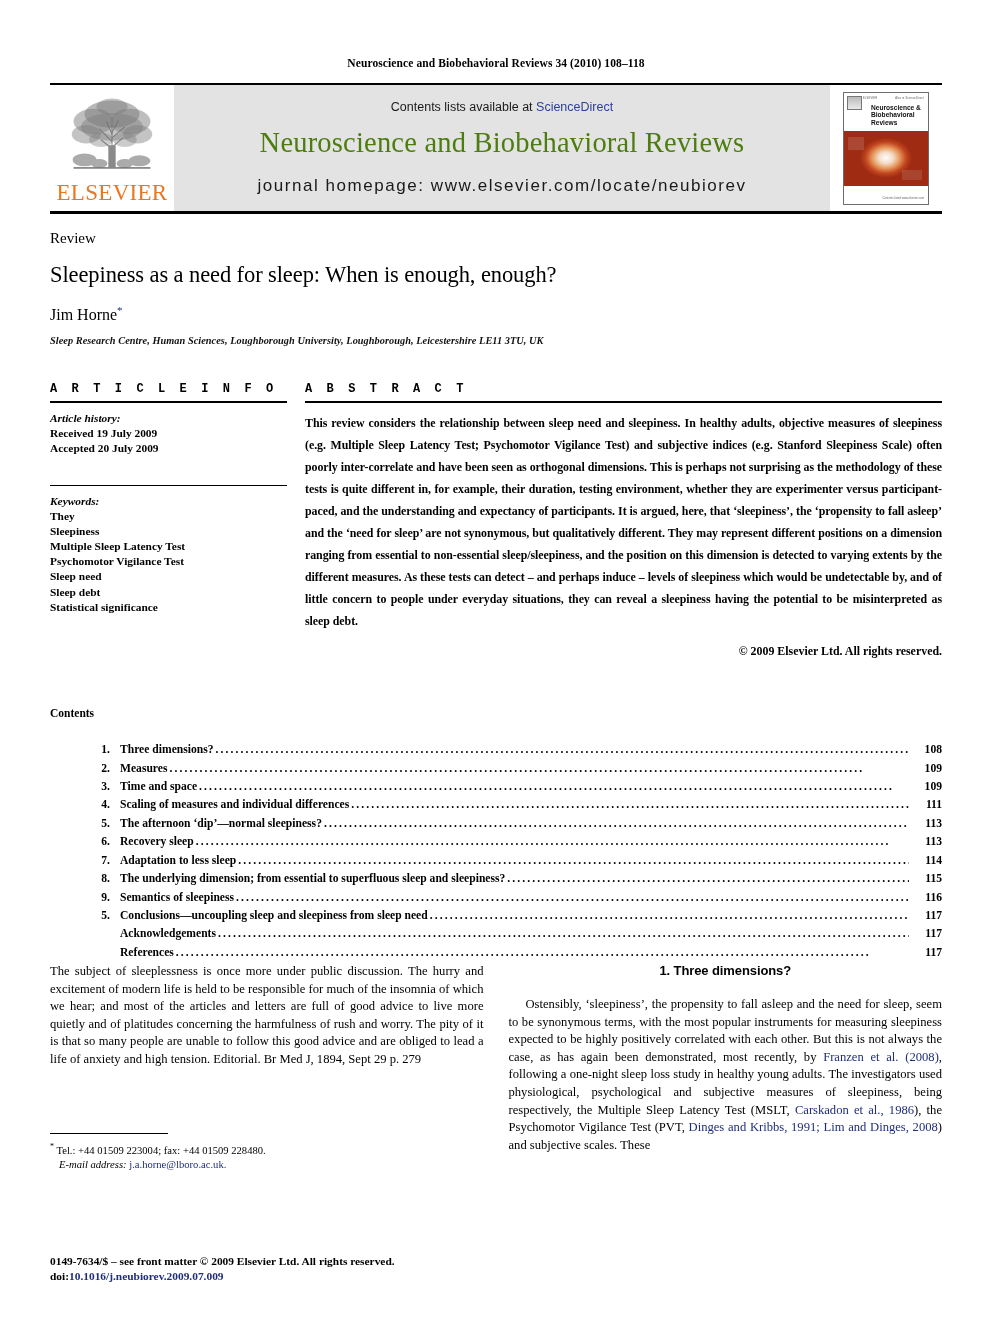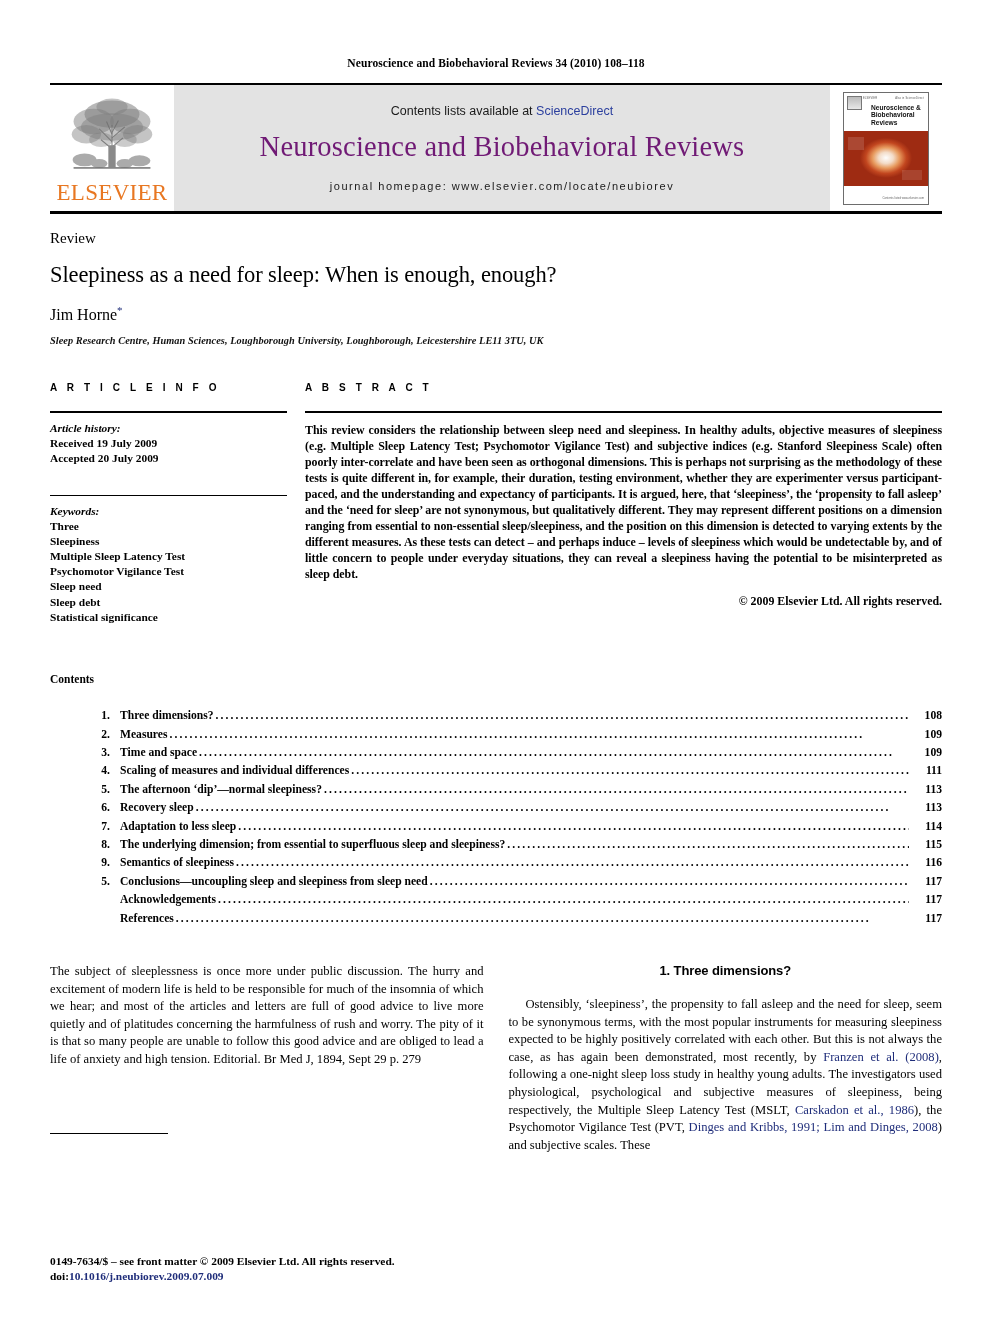--- a/index.html
+++ b/index.html
@@ -81,29 +81,29 @@
     font-size: 12.5px;
     color: #1a1a1a;
     margin-bottom: 13px;
   }
   .sciencedirect {
     color: #2b3f9e;
   }
   .journal-title {
     font-family: "Liberation Serif", serif;
     font-size: 28.5px;
-    color: #701a75;
+    color: #4d7c0f;
     letter-spacing: 0.2px;
     margin-bottom: 17px;
     white-space: nowrap;
     text-align: right;
   }
   .journal-homepage {
     font-family: "Liberation Sans", sans-serif;
-    font-size: 11px;
+    font-size: 17px;
     letter-spacing: 1.55px;
     color: #1a1a1a;
   }
   .masthead-cover {
     width: 112px;
     flex: 0 0 112px;
     display: flex;
     align-items: center;
     justify-content: center;
     background: #fff;
@@ -232,25 +232,25 @@
   .col-info {
     width: 255px;
     flex: 0 0 255px;
     padding-right: 18px;
     box-sizing: border-box;
   }
   .col-abstract {
     flex: 1 1 auto;
   }
   .sec-label {
-    font-family: Liberation Sans, sans-serif;
-    font-size: 10px;
+    font-family: Liberation Mono, monospace;
+    font-size: 12px;
     font-weight: bold;
     letter-spacing: 3.6px;
-    margin-bottom: 18px;
+    margin-bottom: 5px;
   }
   .rule-thick {
     border-top: 2.2px solid #000;
     margin-bottom: 9px;
   }
   .rule-thin {
     border-top: 1.6px solid #000;
     margin: 9px 0 9px 0;
   }
   .info-heading {
@@ -264,21 +264,21 @@
     font-family: "Liberation Serif", serif;
     font-size: 11.4px;
     font-weight: bold;
     line-height: 15.2px;
   }
   .keywords-gap { height: 19px; }
   .abstract-body {
     font-family: "Liberation Serif", serif;
     font-size: 11.9px;
     font-weight: bold;
-    line-height: 16px;
+    line-height: 22px;
     text-align: justify;
     letter-spacing: -0.05px;
   }
   .copyright-line {
     font-family: "Liberation Serif", serif;
     font-size: 11.9px;
     font-weight: bold;
     text-align: right;
     margin-top: 12px;
   }
@@ -479,21 +479,21 @@
 
     <div class="col-info">
       <div class="sec-label">A R T I C L E   I N F O</div>
       <div class="rule-thick"></div>
       <div class="info-heading">Article history:</div>
       <div class="info-line">Received 19 July 2009</div>
       <div class="info-line">Accepted 20 July 2009</div>
       <div class="keywords-gap"></div>
       <div class="rule-thin"></div>
       <div class="info-heading">Keywords:</div>
-      <div class="info-line">Three</div>
+      <div class="info-line">They</div>
       <div class="info-line">Sleepiness</div>
       <div class="info-line">Multiple Sleep Latency Test</div>
       <div class="info-line">Psychomotor Vigilance Test</div>
       <div class="info-line">Sleep need</div>
       <div class="info-line">Sleep debt</div>
       <div class="info-line">Statistical significance</div>
     </div>
 
     <div class="col-abstract">
       <div class="sec-label">A B S T R A C T</div>
@@ -579,20 +579,30 @@
           <span class="toc-page">117</span>
         </li>
       </ul>
   </div>
 
   <div class="body-columns">
 
     <div class="body-col">
       <div class="quote-par">The subject of sleeplessness is once more under public discussion. The hurry and excitement of modern life is held to be responsible for much of the insomnia of which we hear; and most of the articles and letters are full of good advice to live more quietly and of platitudes concerning the harmfulness of rush and worry. The pity of it is that so many people are unable to follow this good advice and are obliged to lead a life of anxiety and high tension. Editorial. Br Med J, 1894, Sept 29 p. 279</div>
       <div class="footnote-rule"></div>
+      <div class="footnote">
+        <div>
+          <span class="footnote-star">*</span>
+          <span>Tel.: +44 01509 223004; fax: +44 01509 228480.</span>
+        </div>
+        <div style="padding-left:9px;">
+          <span class="footnote-email-label">E-mail address:</span>
+          <span class="link-blue">j.a.horne@lboro.ac.uk.</span>
+        </div>
+      </div>
     </div>
 
     <div class="body-col">
       <h2 class="section-heading">1. Three dimensions?</h2>
       <p class="body-par"><span>Ostensibly, ‘sleepiness’, the propensity to fall asleep and the need for sleep, seem to be synonymous terms, with the most popular instruments for measuring sleepiness expected to be highly positively correlated with each other. But this is not always the case, as has again been demonstrated, most recently, by </span><span class="link-blue">Franzen et al. (2008)</span><span>, following a one-night sleep loss study in healthy young adults. The investigators used physiological, psychological and subjective measures of sleepiness, being respectively, the Multiple Sleep Latency Test (MSLT, </span><span class="link-blue">Carskadon et al., 1986</span><span>), the Psychomotor Vigilance Test (PVT, </span><span class="link-blue">Dinges and Kribbs, 1991; Lim and Dinges, 2008</span><span>) and subjective scales. These</span></p>
     </div>
   </div>
 
   <div class="page-footer">
     <div>0149-7634/$ – see front matter © 2009 Elsevier Ltd. All rights reserved.</div>

